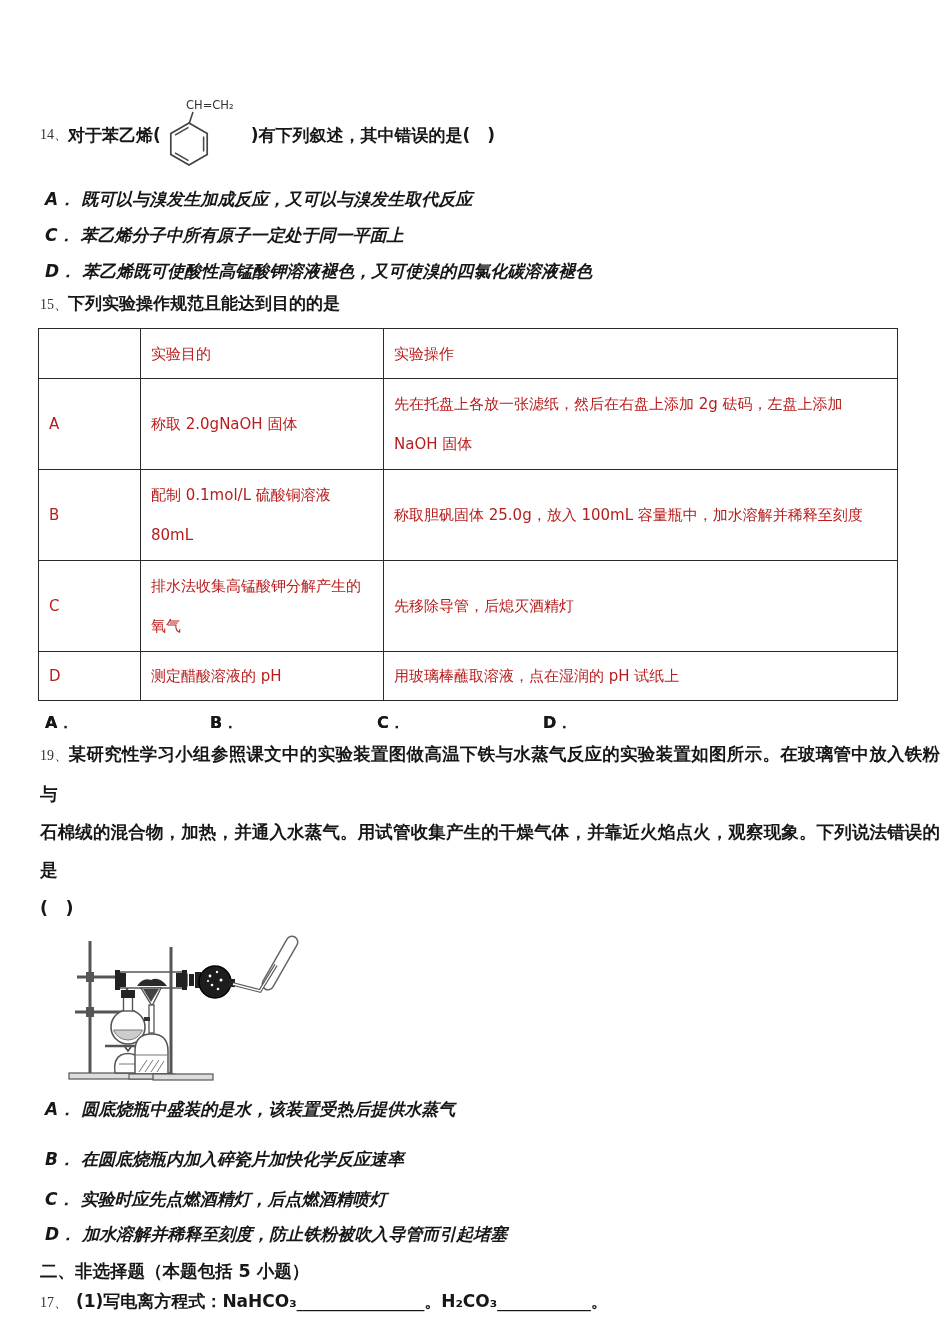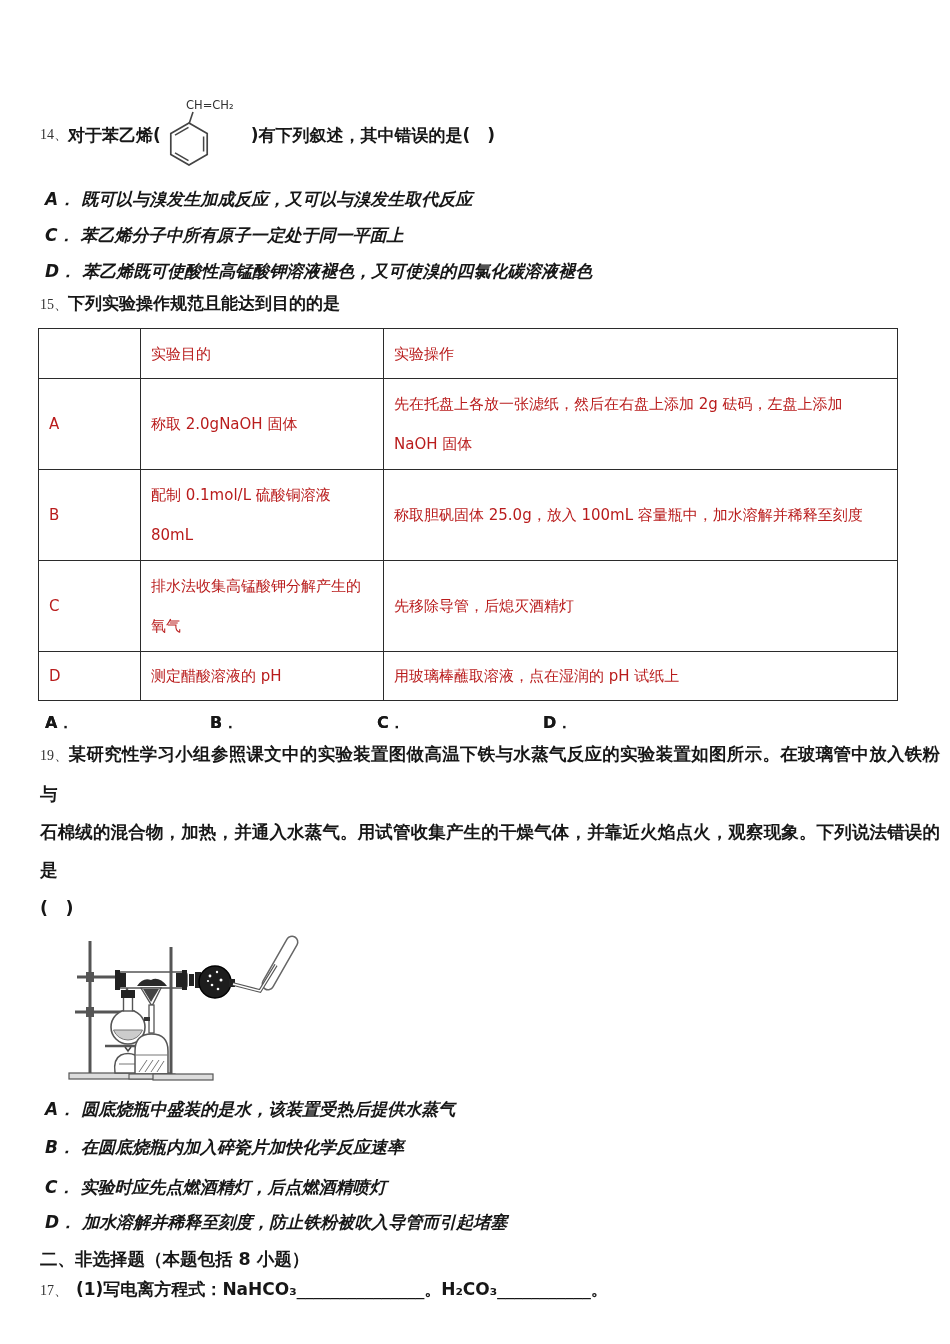--- a/index.html
+++ b/index.html
@@ -233,30 +233,30 @@
 
       <g>
         <polyline points="168,57 195,64 211,38" fill="none" stroke="#555" stroke-width="3.6"></polyline>
         <polyline points="168,57 195,64 211,38" fill="none" stroke="#fff" stroke-width="1.4"></polyline>
       </g>
     </svg>
 
     <div class="opt" style="margin-top:16px">
       <span class="olabel">A．</span><span>圆底烧瓶中盛装的是水，该装置受热后提供水蒸气</span>
     </div>
-    <div class="opt" style="margin-top:16px">
+    <div class="opt" style="margin-top:28px">
       <span class="olabel">B．</span><span>在圆底烧瓶内加入碎瓷片加快化学反应速率</span>
     </div>
     <div class="opt" style="margin-top:18px">
       <span class="olabel">C．</span><span>实验时应先点燃酒精灯，后点燃酒精喷灯</span>
     </div>
     <div class="opt" style="margin-top:13px">
       <span class="olabel">D．</span><span>加水溶解并稀释至刻度，防止铁粉被吹入导管而引起堵塞</span>
     </div>
   </div>
 
-  <div class="sec-head">二、非选择题（本题包括 8 小题）</div>
+  <div class="sec-head">二、非选择题（本题包括 5 小题）</div>
 
   <div class="q17-line">
     <span class="qnum">17、</span><span>(1)写电离方程式：</span><span>NaHCO₃</span><span class="blank">_______________</span><span>。</span><span>H₂CO₃</span><span class="blank">___________</span><span>。</span>
   </div>
 
 </div>
 
 </body></html>

